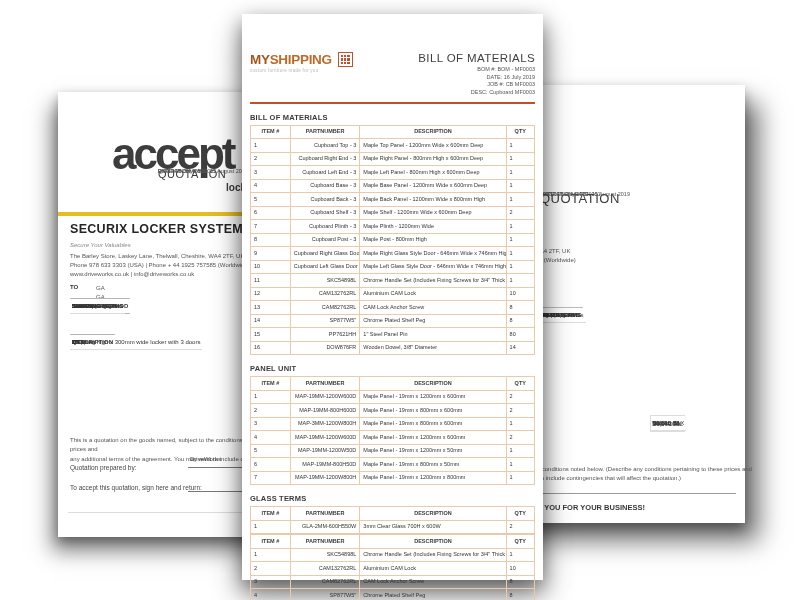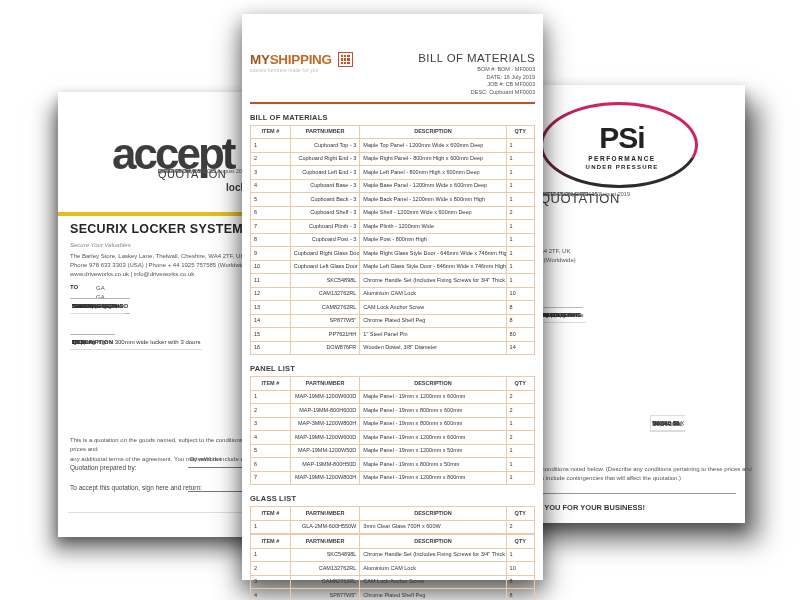--- a/index.html
+++ b/index.html
@@ -168,27 +168,20 @@
   </div>
   <div class="sx-prep">Quotation prepared by:</div>
   <div class="sx-prep-val">DriveWorks</div>
   <div class="sx-line1"></div>
   <div class="sx-accept">To accept this quotation, sign here and return:</div>
   <div class="sx-line2"></div>
   <div class="sx-div"></div>
 </div>
 
 <div class="doc" id="right-doc">
-  <div class="psi-ellipse">
-    <div class="inner">
-      <div class="psi-word">PSi</div>
-      <div class="psi-sub1">PERFORMANCE</div>
-      <div class="psi-sub2">UNDER PRESSURE</div>
-    </div>
-  </div>
   <div class="psi-qhead">
     <div class="t">QUOTATION</div>
     <div class="m">QUOTATION #: PSI0001</div>
     <div class="m">DATE: 16 July 2019</div>
     <div class="m">EXPIRATION DATE: 15 August 2019</div>
   </div>
   <div class="psi-addr">
     <div style="position:static">The Barley Store, Laskey Lane, Thelwall, Cheshire, WA4 2TF, UK</div>
     <div style="position:static">Phone 978 633 3303 (USA) | Phone + 44 1925 757585 (Worldwide)</div>
   </div>
@@ -392,21 +385,21 @@
           <div class="td c3">80</div>
         </div>
         <div class="tr tr-data">
           <div class="td c0">16</div>
           <div class="td c1">DOW876FR</div>
           <div class="td c2">Wooden Dowel, 3/8" Diameter</div>
           <div class="td c3">14</div>
         </div>
       </div>
 
-    <div class="sec-title">PANEL LIST</div>
+    <div class="sec-title">PANEL UNIT</div>
     <div class="gtbl cd-tbl">
         <div class="tr th">
           <div class="td c0">ITEM #</div>
           <div class="td c1">PARTNUMBER</div>
           <div class="td c2">DESCRIPTION</div>
           <div class="td c3">QTY</div>
         </div>
         <div class="tr tr-data">
           <div class="td c0">1</div>
           <div class="td c1">MAP-19MM-1200W600D</div>
@@ -444,21 +437,21 @@
           <div class="td c3">1</div>
         </div>
         <div class="tr tr-data">
           <div class="td c0">7</div>
           <div class="td c1">MAP-19MM-1200W800H</div>
           <div class="td c2">Maple Panel - 19mm x 1200mm x 800mm</div>
           <div class="td c3">1</div>
         </div>
       </div>
 
-    <div class="sec-title">GLASS LIST</div>
+    <div class="sec-title">GLASS TERMS</div>
     <div class="gtbl cd-tbl">
         <div class="tr th">
           <div class="td c0">ITEM #</div>
           <div class="td c1">PARTNUMBER</div>
           <div class="td c2">DESCRIPTION</div>
           <div class="td c3">QTY</div>
         </div>
         <div class="tr tr-data">
           <div class="td c0">1</div>
           <div class="td c1">GLA-2MM-600H550W</div>

